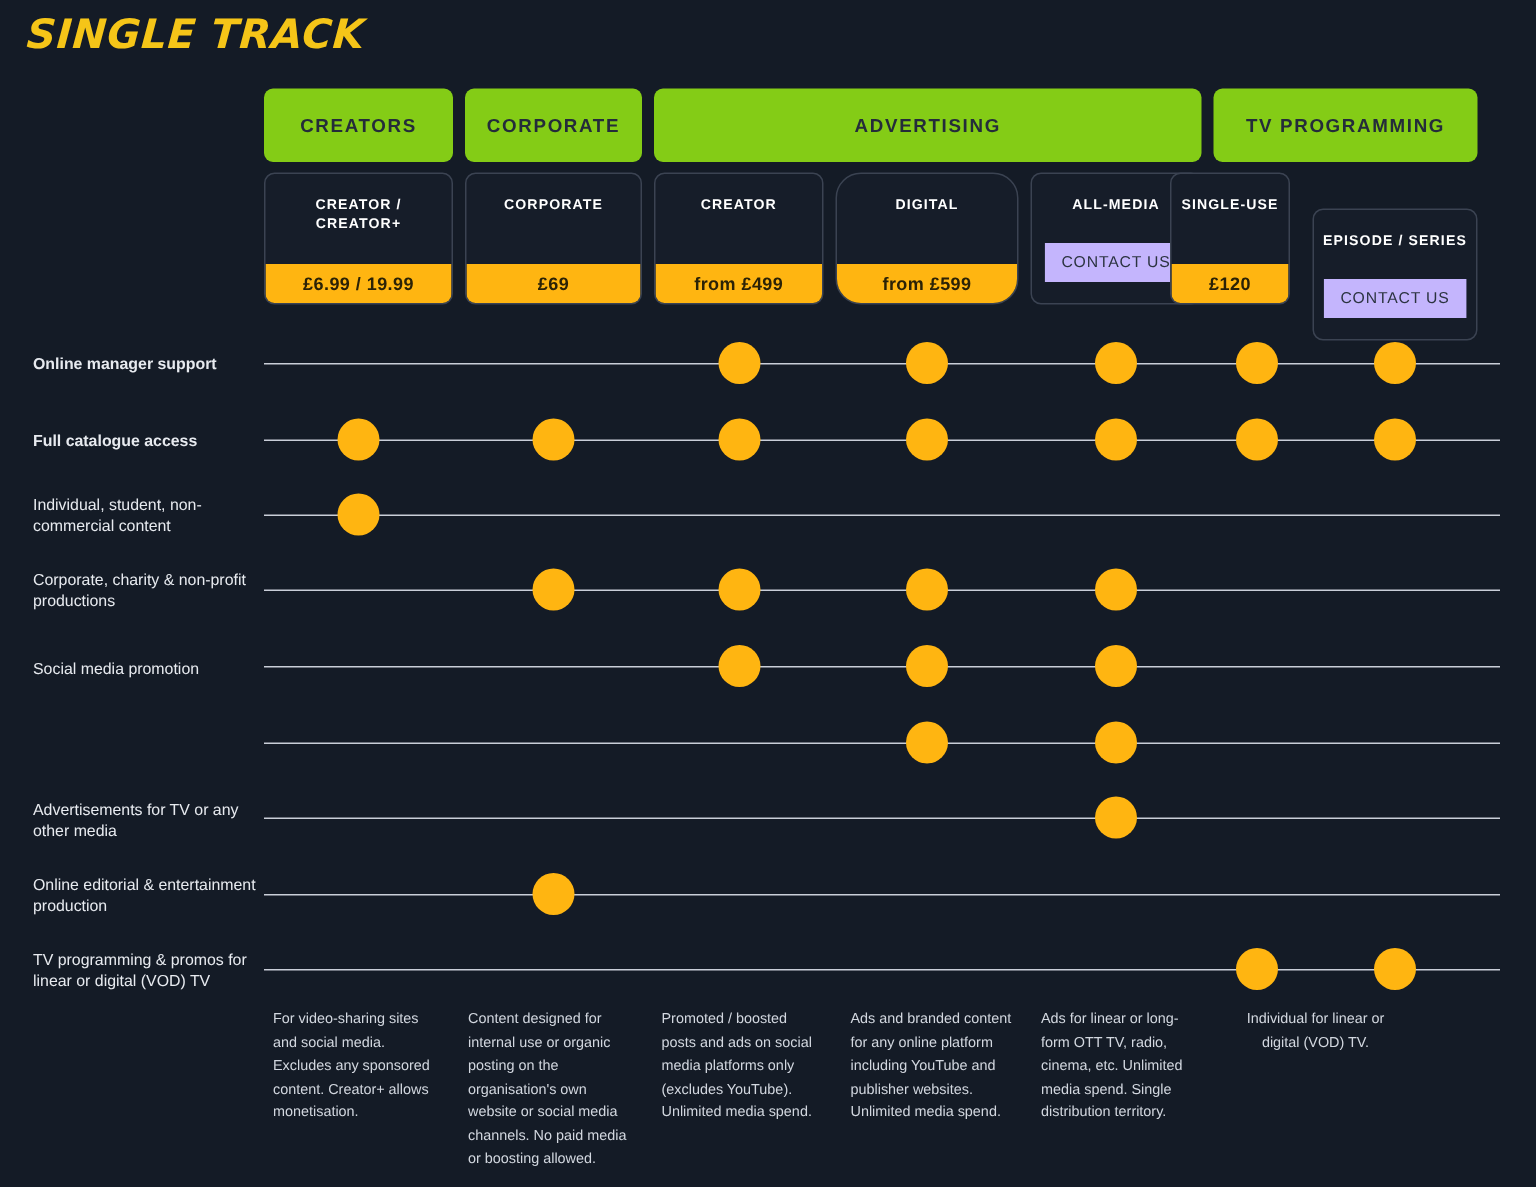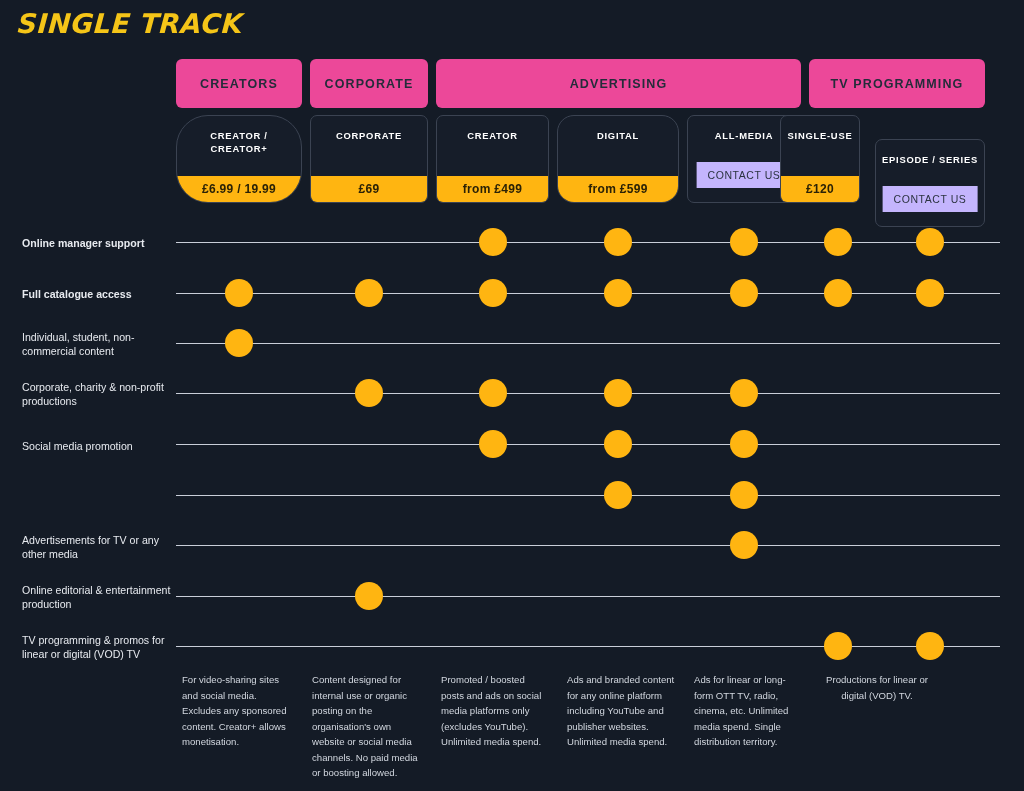--- a/index.html
+++ b/index.html
@@ -37,21 +37,21 @@
     position: absolute;
     left: 0; top: 0;
     width: 1024px; height: 791px;
   }
 
   
   .group-tab {
     position: absolute;
     top: 59px;
     height: 49px;
-    background: #ec4899;
+    background: #84cc16;
     border-radius: 6px;
     color: #242c3a;
     font-size: 12.5px;
     font-weight: bold;
     letter-spacing: 1.1px;
     display: flex;
     align-items: center;
     justify-content: center;
     box-sizing: border-box;
   }
@@ -150,21 +150,21 @@
 
 <div id="logo">SINGLE TRACK</div>
 
 <div class="grid-layer" id="groups-layer">
     <div class="group-tab" style="left: 176px; width: 126px;">CREATORS</div>
     <div class="group-tab" style="left: 310px; width: 118px;">CORPORATE</div>
     <div class="group-tab" style="left: 436px; width: 365px;">ADVERTISING</div>
     <div class="group-tab" style="left: 809px; width: 176px;">TV PROGRAMMING</div>
   </div>
 <div class="grid-layer" id="plans-layer">
-    <div class="plan-card" style="left: 176px; width: 126px; border-radius: 32px;">
+    <div class="plan-card" style="left: 176px; width: 126px;">
       <div class="plan-name">CREATOR / CREATOR+</div>
       <div class="plan-price">£6.99 / 19.99</div>
     </div>
     <div class="plan-card" style="left: 310px; width: 118px;">
       <div class="plan-name">CORPORATE</div>
       <div class="plan-price">£69</div>
     </div>
     <div class="plan-card" style="left: 436px; width: 113px;">
       <div class="plan-name">CREATOR</div>
       <div class="plan-price">from £499</div>
@@ -230,14 +230,14 @@
     <div class="row-line" style="top: 646px;"></div>
     <div class="dot" style="left: 838px; top: 646px;"></div>
     <div class="dot" style="left: 930px; top: 646px;"></div>
   </div>
 <div class="grid-layer" id="notes-layer">
     <div class="foot-note" style="left: 182px; width: 112px;">For video-sharing sites and social media. Excludes any sponsored content. Creator+ allows monetisation.</div>
     <div class="foot-note" style="left: 312px; width: 110px;">Content designed for internal use or organic posting on the organisation's own website or social media channels. No paid media or boosting allowed.</div>
     <div class="foot-note" style="left: 441px; width: 108px;">Promoted / boosted posts and ads on social media platforms only (excludes YouTube). Unlimited media spend.</div>
     <div class="foot-note" style="left: 567px; width: 108px;">Ads and branded content for any online platform including YouTube and publisher websites. Unlimited media spend.</div>
     <div class="foot-note" style="left: 694px; width: 104px;">Ads for linear or long-form OTT TV, radio, cinema, etc. Unlimited media spend. Single distribution territory.</div>
-    <div class="foot-note center" style="left: 822px; width: 110px;">Productions for linear or digital (VOD) TV.</div>
+    <div class="foot-note center" style="left: 822px; width: 110px;">Individual for linear or digital (VOD) TV.</div>
   </div>
 
 </body></html>

